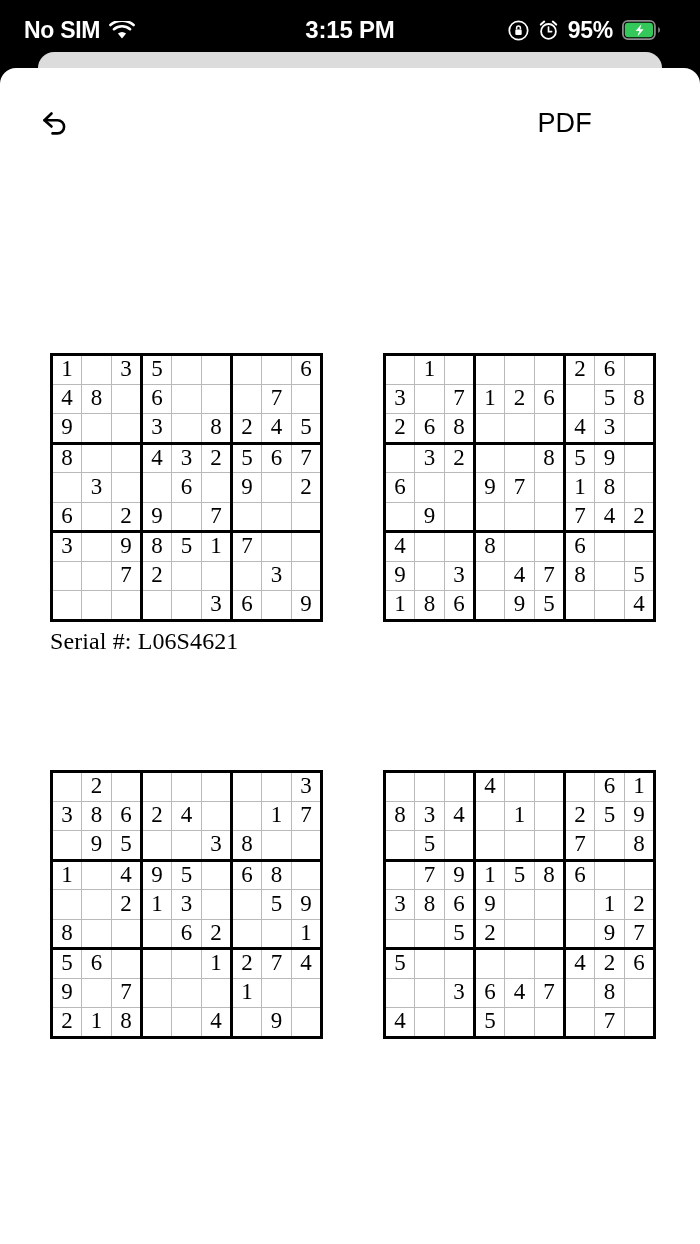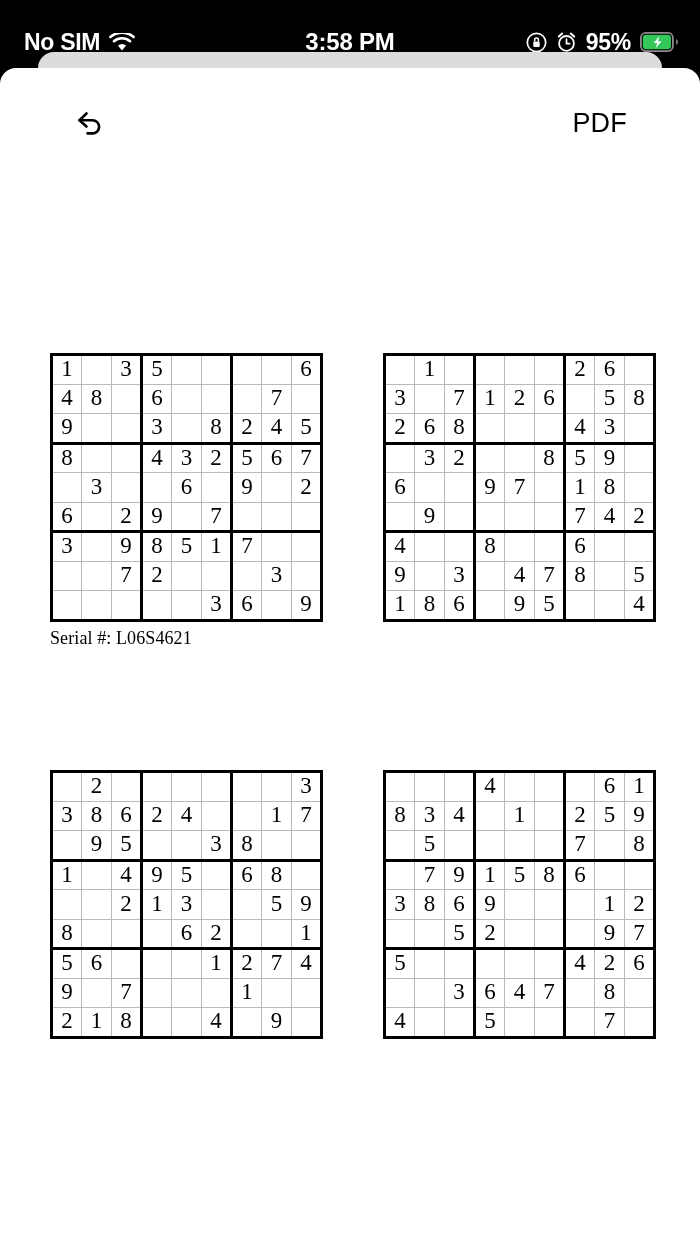--- a/index.html
+++ b/index.html
@@ -15,28 +15,28 @@
   #screen {
     position: relative;
     width: 700px;
     height: 1244px;
     background: #000000;
   }
 
   
   .status-bar {
     position: absolute;
-    top: 16px; left: 0;
+    top: 4px; left: 0;
     width: 700px; height: 52px;
     background: #000000;
     color: #ffffff;
     display: flex;
     align-items: center;
     justify-content: space-between;
-    padding: 0 22px 0 24px;
+    padding: 0 40px 0 24px;
   }
   .status-left, .status-right {
     display: flex;
     align-items: center;
     gap: 9px;
   }
   .status-text {
     font-size: 23px;
     font-weight: 600;
     letter-spacing: -0.3px;
@@ -81,21 +81,20 @@
 
   
   .nav-bar {
     position: absolute;
     top: 0; left: 0;
     width: 632px; height: 110px;
     display: flex;
     align-items: center;
     justify-content: space-between;
     padding: 0 40px 0 32px;
-    margin-left: 35px;
   }
   .nav-back {
     width: 46px; height: 46px;
     display: flex;
     align-items: center;
     justify-content: center;
     cursor: pointer;
   }
   .nav-pdf {
     font-size: 27px;
@@ -140,21 +139,21 @@
   }
   
   table.sudoku td.bl { border-left: 3px solid #000000; }
   table.sudoku td.br { border-right: 3px solid #000000; }
   table.sudoku td.bt { border-top: 3px solid #000000; }
   table.sudoku td.bb { border-bottom: 3px solid #000000; }
 
   .serial {
     margin-top: 6px;
     font-family: "Liberation Serif", serif;
-    font-size: 18px;
+    font-size: 24px;
     color: #000000;
     white-space: nowrap;
     letter-spacing: 0.1px;
   }
 </style>
 </head>
 <body>
 
 <div id="screen">
 
@@ -163,21 +162,21 @@
       <span class="status-text">No SIM</span>
       <span>
         <svg class="icon-svg" width="26" height="19" viewBox="0 0 26 19">
           <path d="M13 17.6 L8.9 12.6 a6.6 6.6 0 0 1 8.2 0 Z" fill="#fff"></path>
           <path d="M4.9 8.2 a12.6 12.6 0 0 1 16.2 0" stroke="#fff" stroke-width="2.6" fill="none" stroke-linecap="round"></path>
           <path d="M1.4 4.0 a17.8 17.8 0 0 1 23.2 0" stroke="#fff" stroke-width="2.6" fill="none" stroke-linecap="round"></path>
         </svg>
       </span>
     </div>
 
-    <div class="status-time">3:58 PM</div>
+    <div class="status-time">3:15 PM</div>
 
     <div class="status-right">
       <span>
         <svg class="icon-svg" width="21" height="21" viewBox="0 0 21 21">
           <circle cx="10.5" cy="10.5" r="9.2" stroke="#fff" stroke-width="1.7" fill="none"></circle>
           <rect x="7.3" y="9.6" width="6.4" height="5.4" rx="1.1" fill="#fff"></rect>
           <path d="M8.6 9.6 v-1.6 a1.9 1.9 0 0 1 3.8 0 v1.6" stroke="#fff" stroke-width="1.5" fill="none"></path>
         </svg>
       </span>
       <span>

